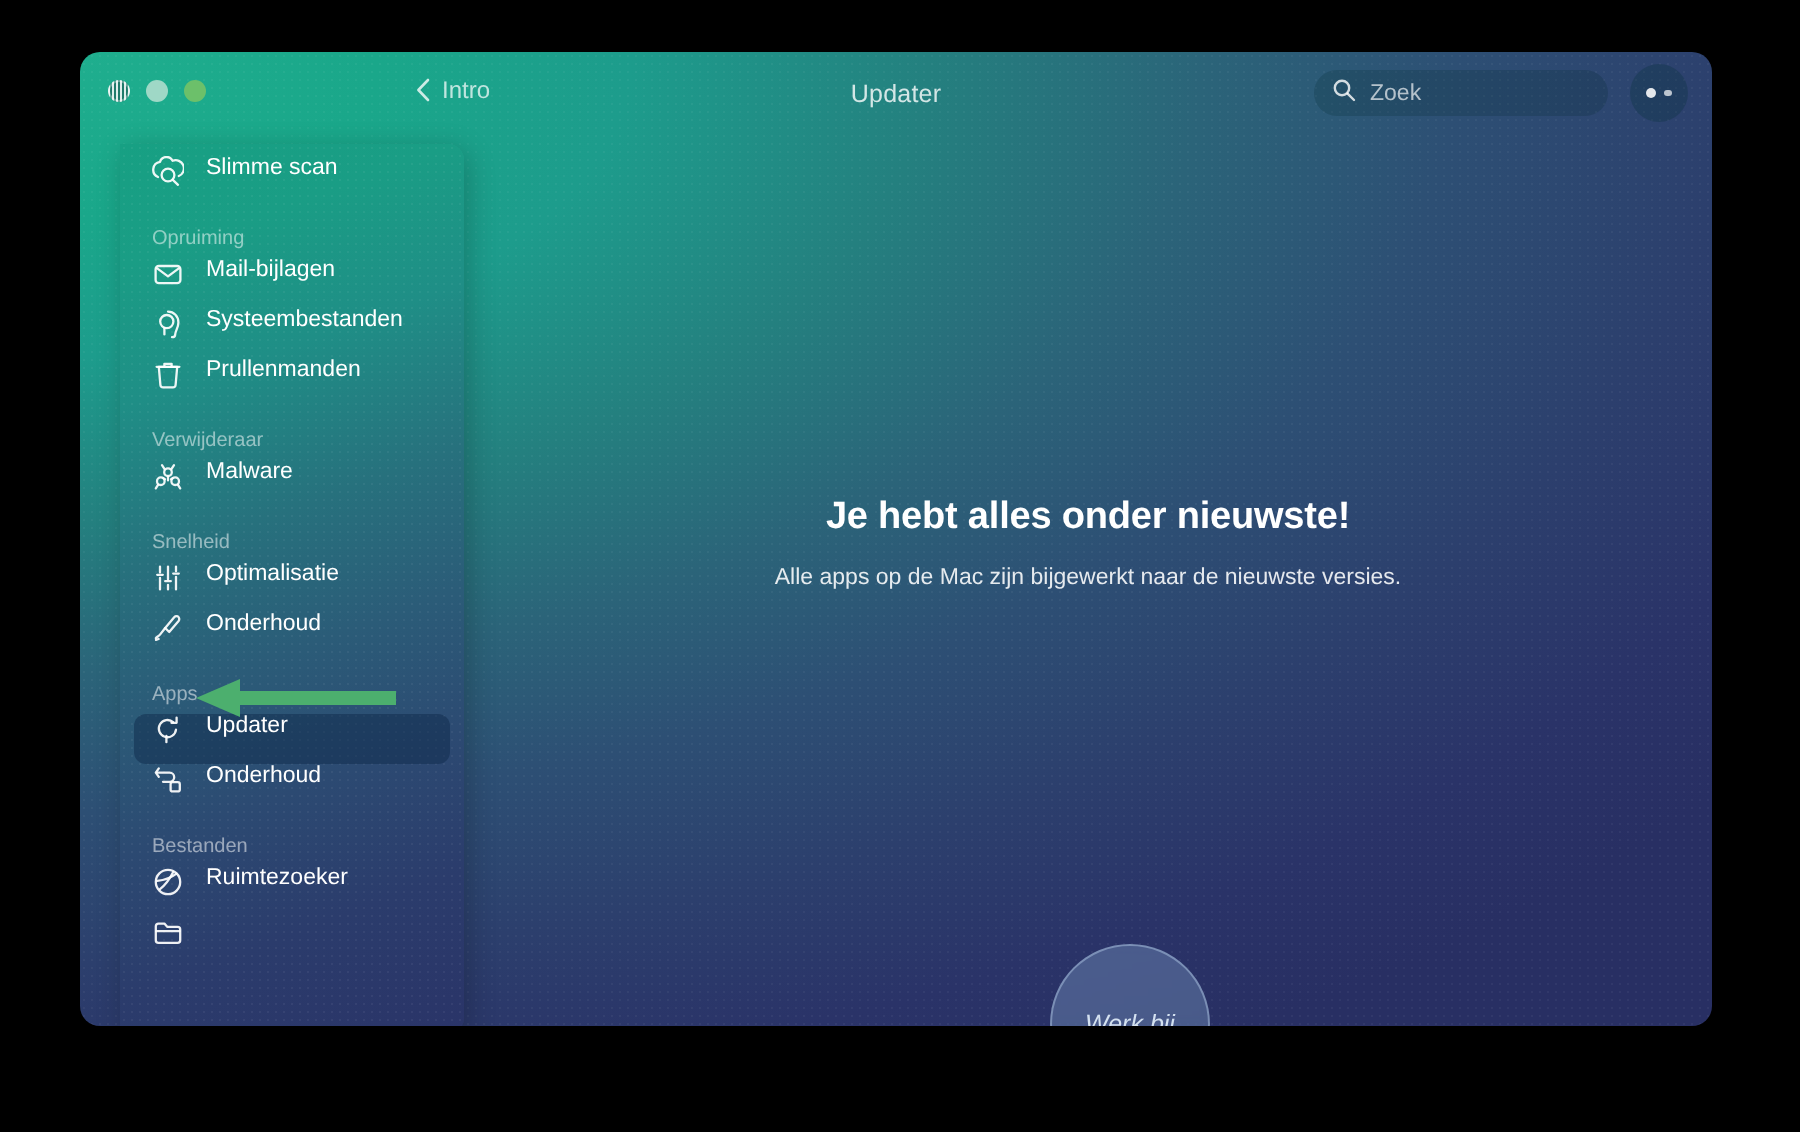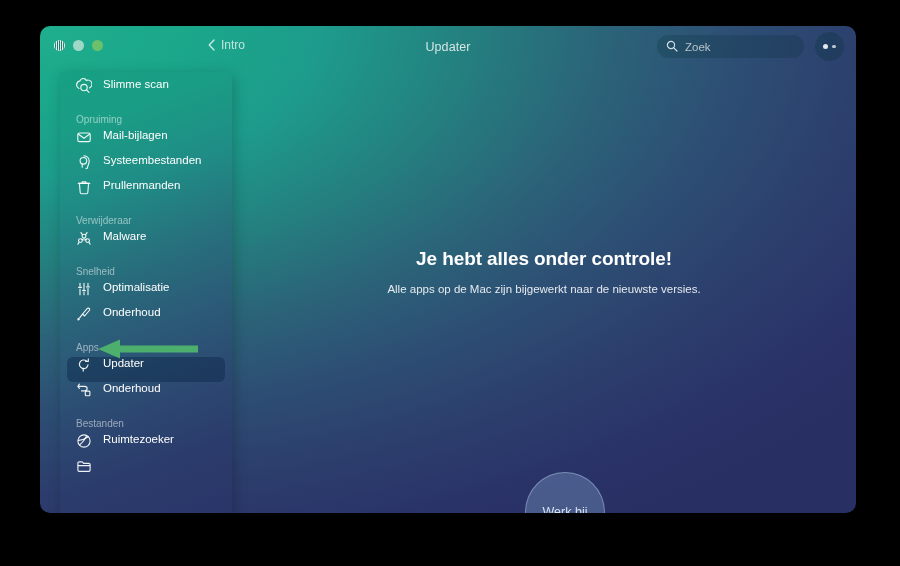--- a/index.html
+++ b/index.html
@@ -176,20 +176,21 @@
     border-radius: 50%;
     background: rgba(150,190,225,0.30);
     border: 1px solid rgba(190,215,240,0.42);
     display: flex;
     align-items: center;
     justify-content: center;
     color: rgba(225,238,250,0.92);
     font-size: 12.5px;
     cursor: pointer;
     backdrop-filter: blur(2px);
+    font-style: italic;
   }
 
   
   #sidebar {
     position: absolute;
     left: 20px;
     top: 46px;
     width: 172px;
     height: 445px;
     border-radius: 0 8px 8px 0;
@@ -299,21 +300,21 @@
       <input type="text" placeholder="Zoek" style="">
     </div>
 
     <div id="more-button">
       <span class="dot"></span>
       <span class="dot small"></span>
     </div>
   </div>
 
   <div id="main-content">
-    <div id="status-heading">Je hebt alles onder controle!</div>
+    <div id="status-heading">Je hebt alles onder nieuwste!</div>
     <div id="status-subtext">Alle apps op de Mac zijn bijgewerkt naar de nieuwste versies.</div>
   </div>
 
   <div id="update-button">Werk bij</div>
 
   <div id="sidebar">
     <div id="sidebar-texture"></div>
     <div id="sidebar-nav">
         <div class="nav-item">
           <span class="nav-icon">

